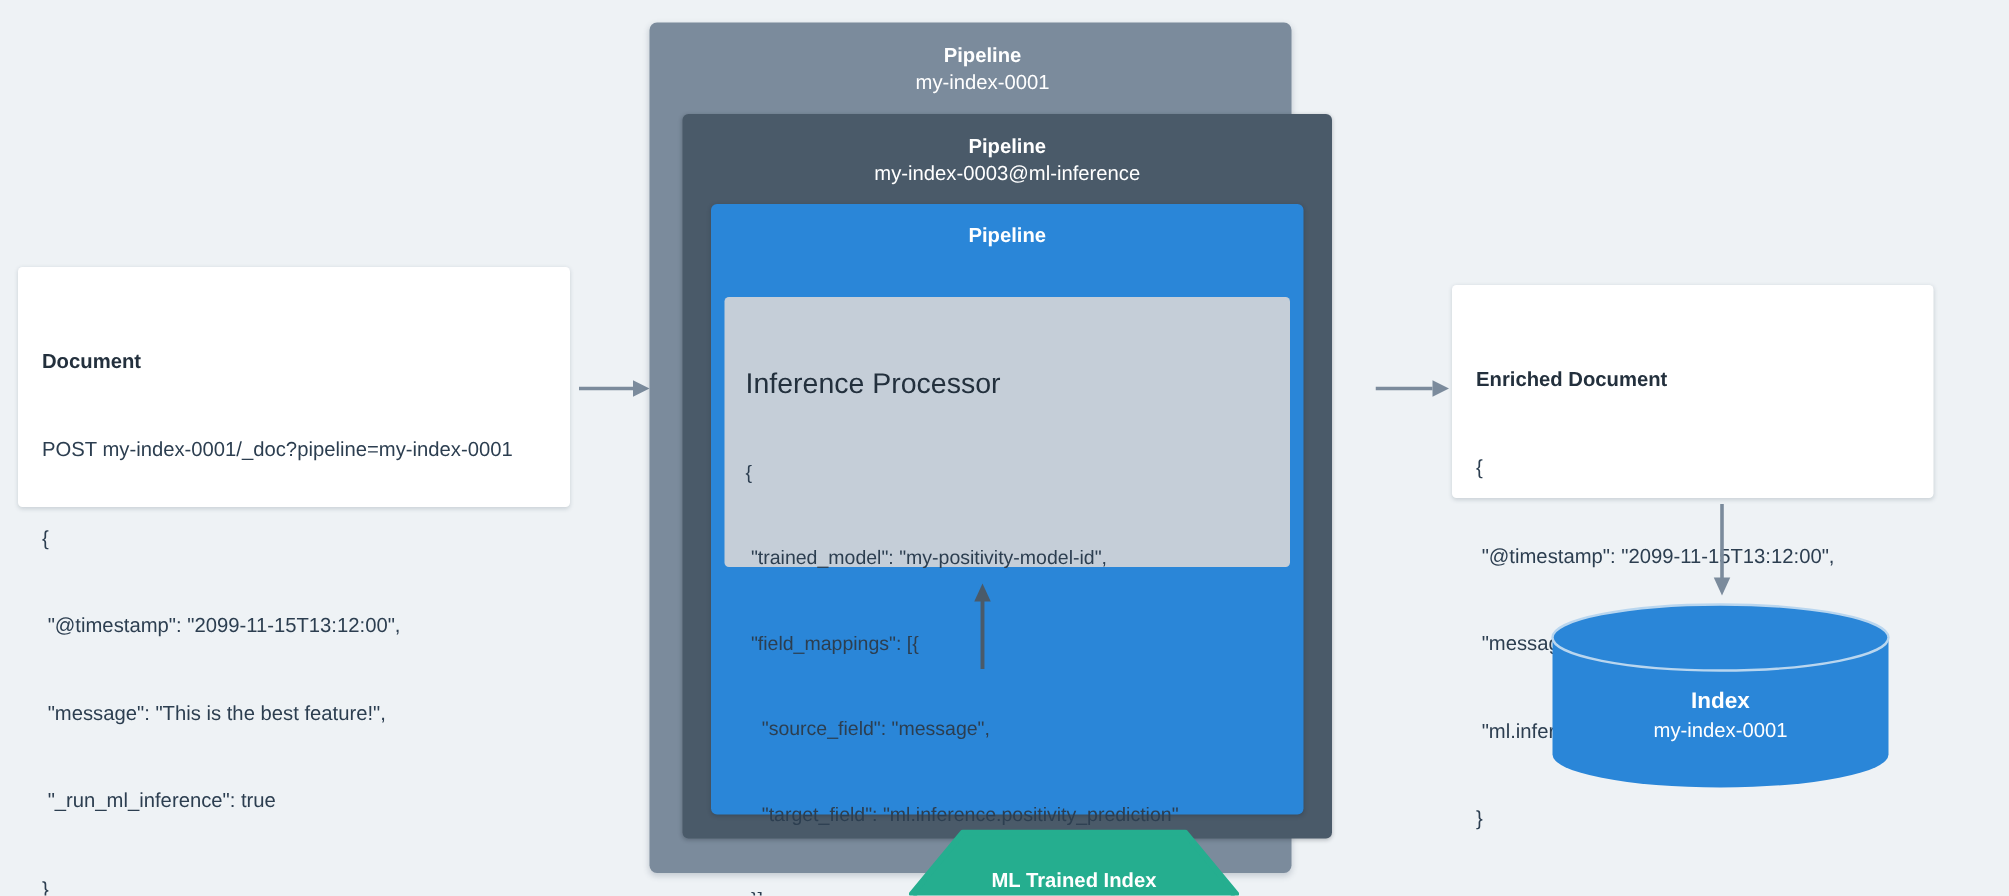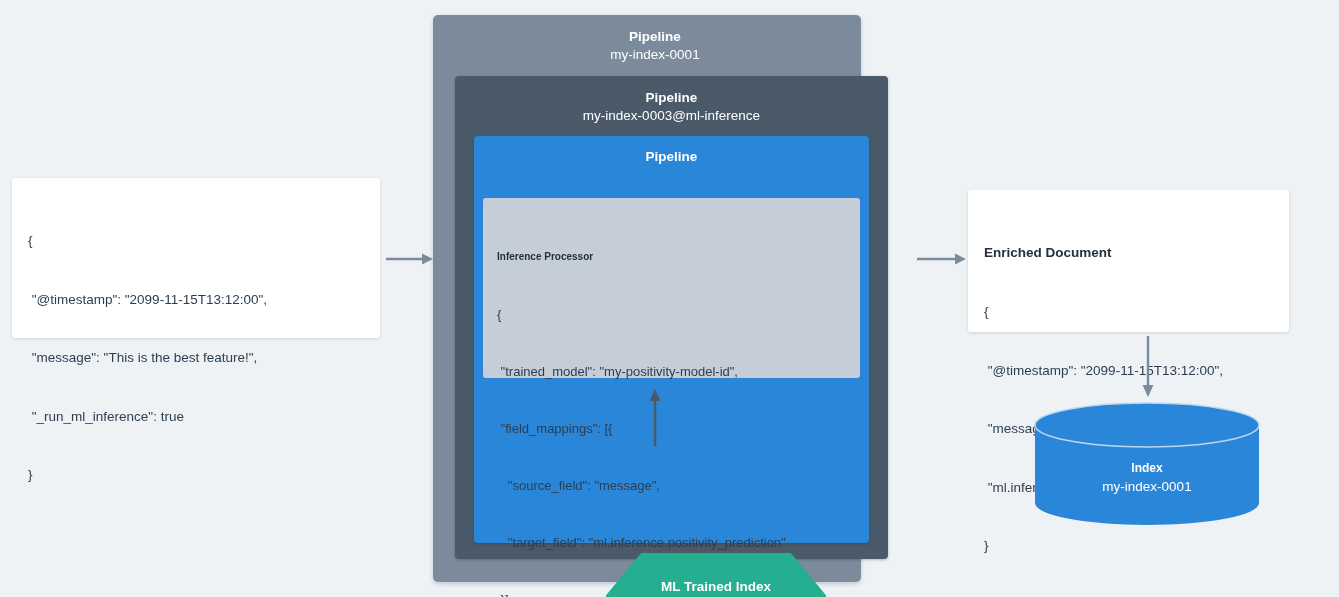--- a/index.html
+++ b/index.html
@@ -107,22 +107,22 @@
     background: #c5ced8;
     border-radius: 3px;
     box-sizing: border-box;
     padding: 11px 14px;
     color: #2c3e50;
     white-space: pre;
     font-size: 13px;
     line-height: 19px;
   }
   .proc-title {
-    font-weight: bold;
-    font-size: 10px;
+    font-weight: normal;
+    font-size: 19px;
     line-height: 20px;
     color: #23303d;
   }
 
   
   .hex-wrap {
     position: absolute;
     left: 132px;
     top: 417px;
     width: 220px;
@@ -162,39 +162,41 @@
     position: absolute;
     left: 0;
     right: 0;
     top: 58px;
     text-align: center;
     color: #ffffff;
     pointer-events: none;
   }
   .cyl-label .cy-title {
     font-weight: bold;
-    font-size: 12px;
+    font-size: 15px;
     line-height: 18px;
     display: block;
   }
   .cyl-label .cy-sub {
     font-size: 13.5px;
     line-height: 19px;
     display: block;
   }
 
   
   .arrow { position: absolute; }
 </style>
 </head>
 <body>
 
 <div class="canvas">
 
   <div class="doc-card" style="left:12px; top:178px; width:368px; height:160px;">
+    <div class="doc-title">Document</div>
+    <div class="doc-line">POST my-index-0001/_doc?pipeline=my-index-0001</div>
     <div class="doc-line">{</div>
     <div class="doc-line"> "@timestamp": "2099-11-15T13:12:00",</div>
     <div class="doc-line"> "message": "This is the best feature!",</div>
     <div class="doc-line"> "_run_ml_inference": true</div>
     <div class="doc-line">}</div>
   </div>
 
   <div class="arrow" style="left:386px; top:250px; width:48px; height:18px;">
     <svg width="48" height="18" viewBox="0 0 48 18">
       <line x1="0" y1="9" x2="36" y2="9" stroke="#7b8b9c" stroke-width="2.4"></line>

